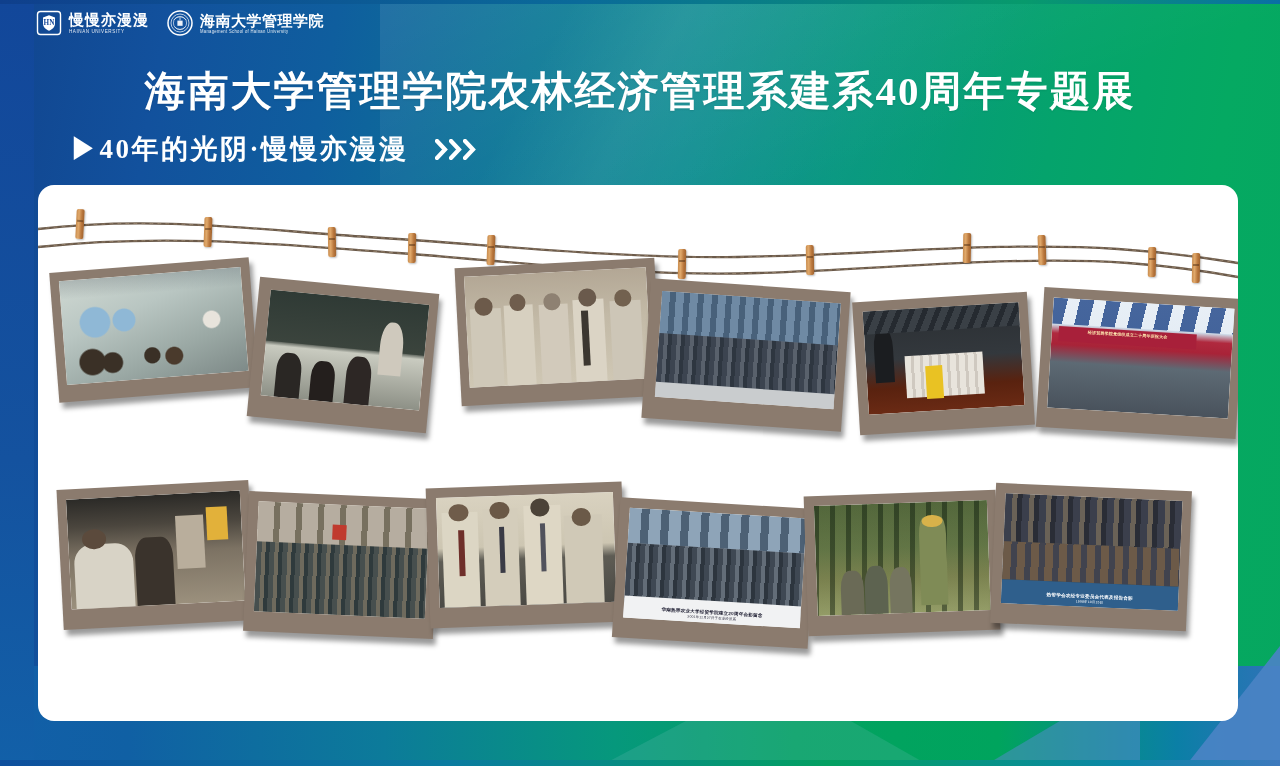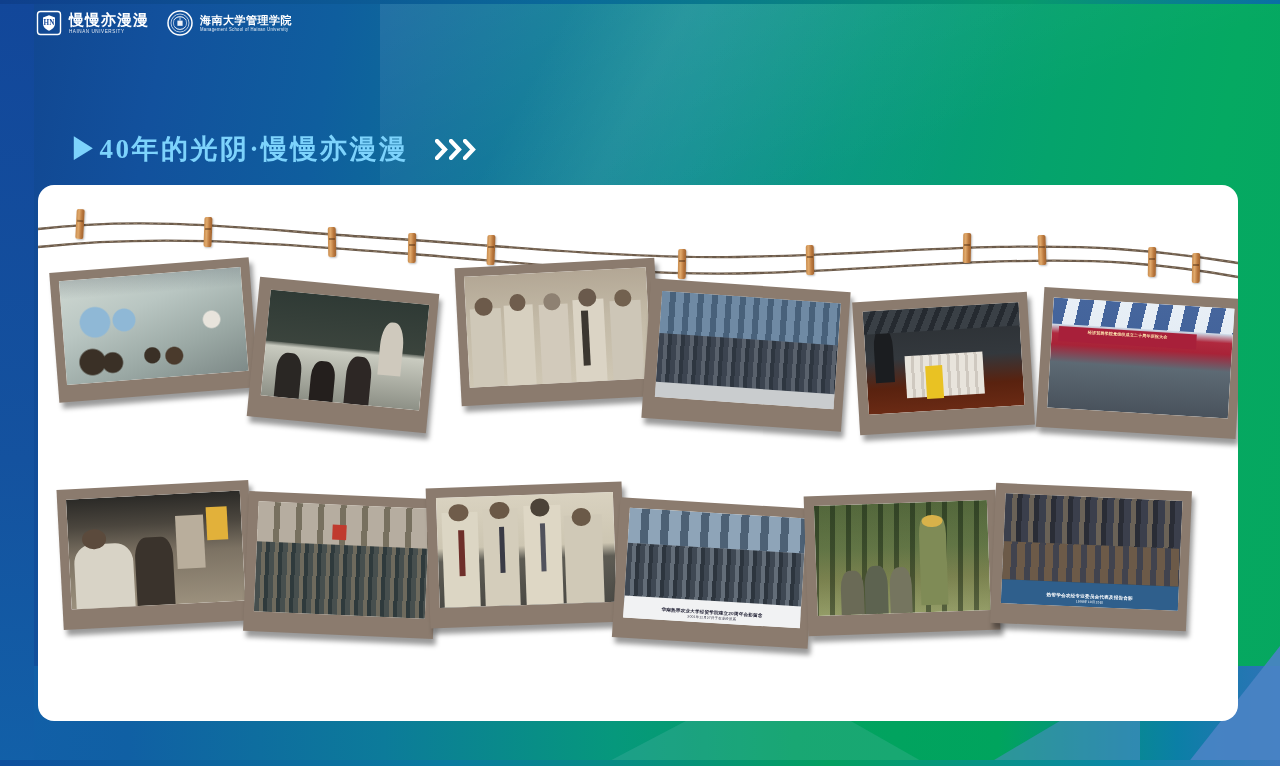--- a/index.html
+++ b/index.html
@@ -111,21 +111,21 @@
   }
   .logo-text { display: flex; flex-direction: column; justify-content: center; }
   .logo-cn {
     color: #ffffff;
     font-size: 15px;
     font-weight: bold;
     letter-spacing: 1px;
     line-height: 1.05;
     white-space: nowrap;
   }
-  .logo-cn.small { font-size: 11px; letter-spacing: 0.5px; }
+  .logo-cn.small { font-size: 15px; letter-spacing: 0.5px; }
   .logo-en {
     color: rgba(255,255,255,0.88);
     font-size: 4.6px;
     letter-spacing: 0.55px;
     line-height: 1.25;
     white-space: nowrap;
     transform: scaleY(1.25);
     transform-origin: left top;
   }
   .logo-en.wide { font-size: 4.2px; letter-spacing: 0.3px; }
@@ -146,21 +146,21 @@
   }
   .sub-row {
     position: absolute;
     left: 70px; top: 131px;
     display: flex;
     align-items: center;
     gap: 26px;
     z-index: 6;
   }
   .sub-title {
-    color: #7dd3fc;
+    color: #ffffff;
     font-family: "Liberation Serif", serif;
     font-size: 27px;
     font-weight: bold;
     letter-spacing: 2.5px;
     white-space: nowrap;
   }
   .chevrons { display: flex; align-items: center; gap: 1px; }
   .chev {
     width: 13px; height: 21px;
     display: block;
@@ -280,20 +280,21 @@
         </svg>
       </span>
       <span class="logo-text">
         <span class="logo-cn small">海南大学管理学院</span>
         <span class="logo-en wide">Management School of Hainan University</span>
       </span>
     </div>
 
   </div>
 
+  <div class="main-title">海南大学管理学院农林经济管理系建系40周年专题展</div>
 
   <div class="sub-row">
     <span class="sub-title"><span>▶</span><span>40年的光阴·慢慢亦漫漫</span></span>
     <span class="chevrons">
       <svg class="chev" viewBox="0 0 13 21">
         <path d="M2 2 L10 10.5 L2 19" fill="none" stroke="#ffffff" stroke-width="4.2" stroke-linecap="square"></path>
       </svg>
       <svg class="chev" viewBox="0 0 13 21">
         <path d="M2 2 L10 10.5 L2 19" fill="none" stroke="#ffffff" stroke-width="4.2" stroke-linecap="square"></path>
       </svg>

